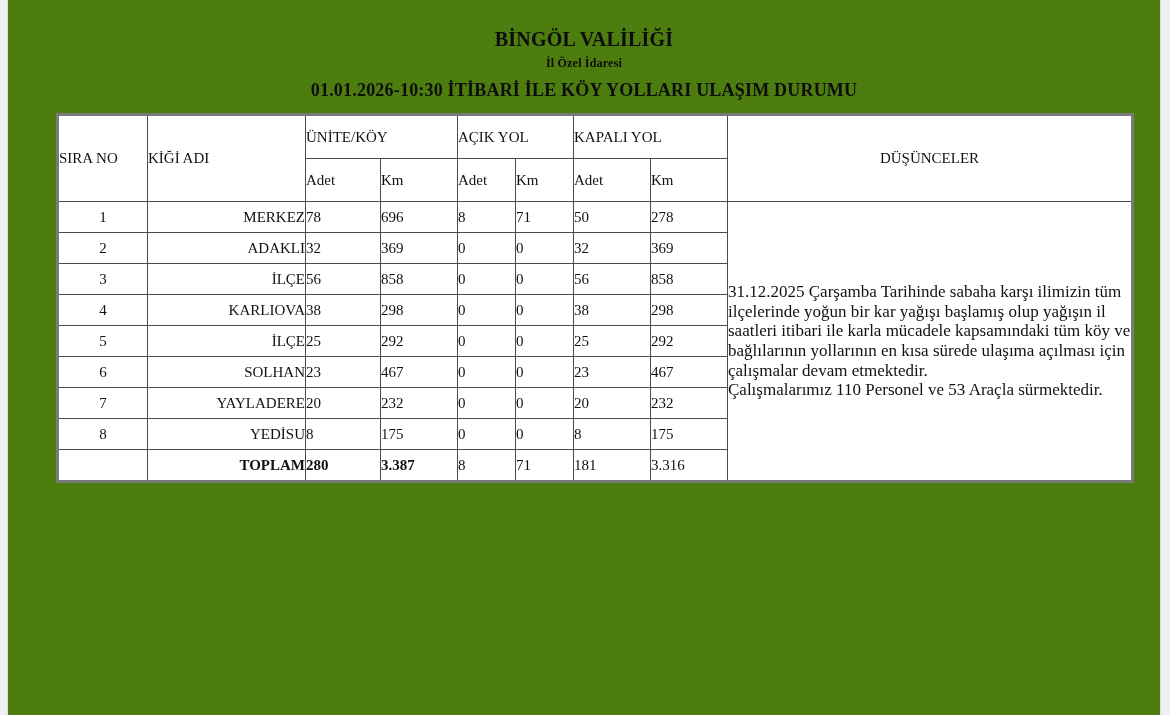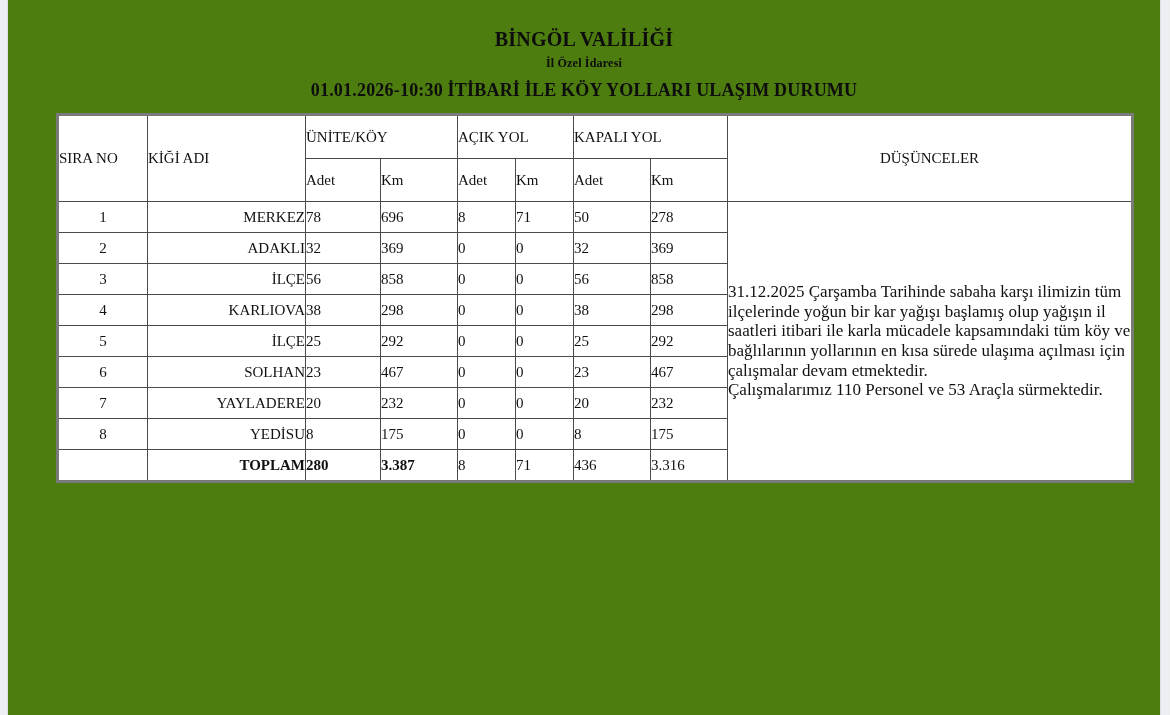--- a/index.html
+++ b/index.html
@@ -275,21 +275,21 @@
           <td class="c-num">175</td>
         </tr>
 
         <tr class="total-row">
           <td class="c-sira"></td>
           <td class="c-ilce">TOPLAM</td>
           <td class="c-num bold">280</td>
           <td class="c-num bold">3.387</td>
           <td class="c-num">8</td>
           <td class="c-num">71</td>
-          <td class="c-num">436</td>
+          <td class="c-num">181</td>
           <td class="c-num">3.316</td>
         </tr>
 
       </tbody>
     </table>
   </div>
 
 </div>
 
 </body></html>

